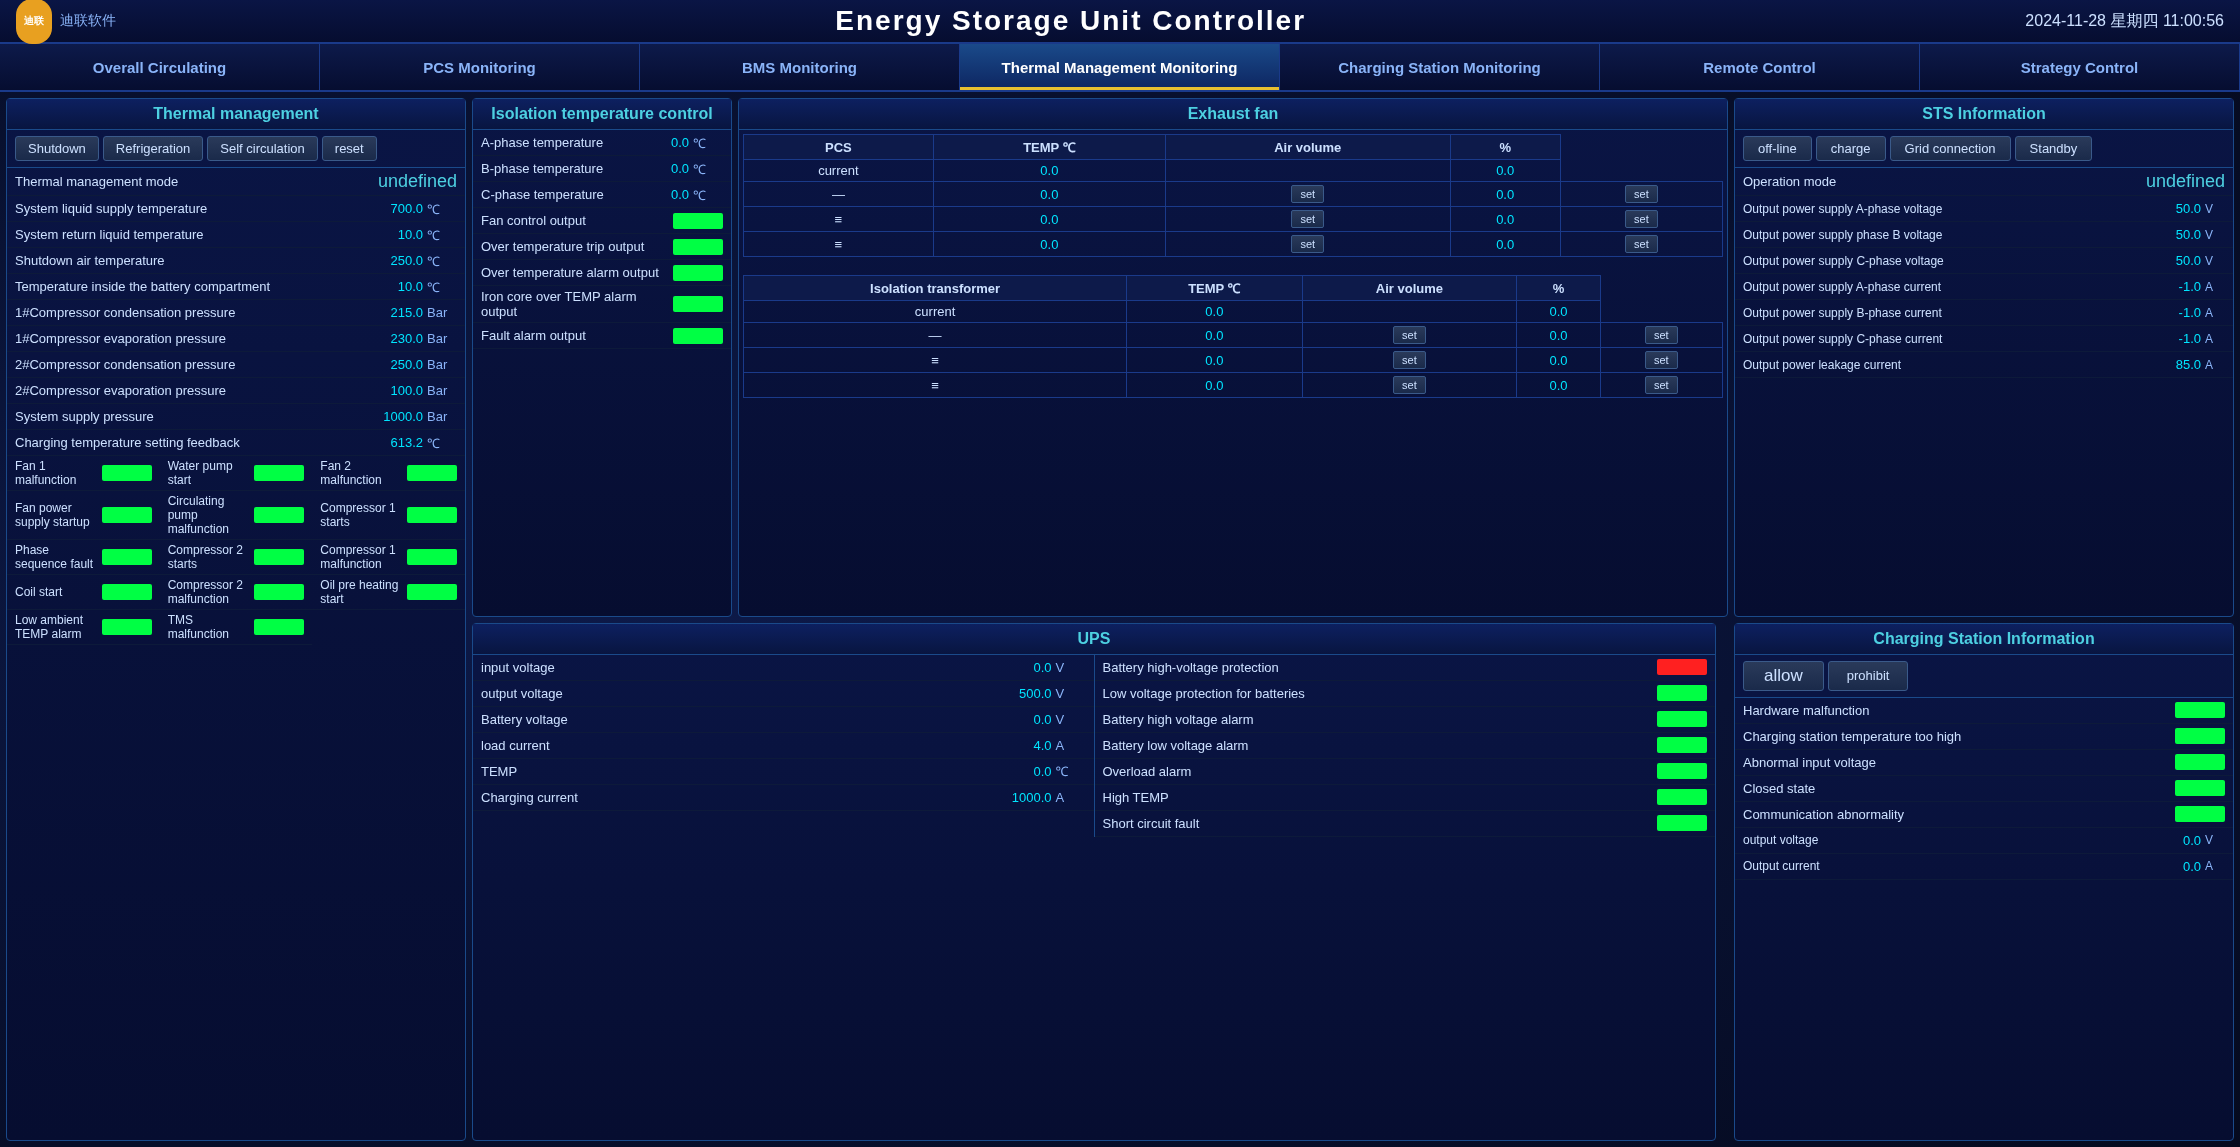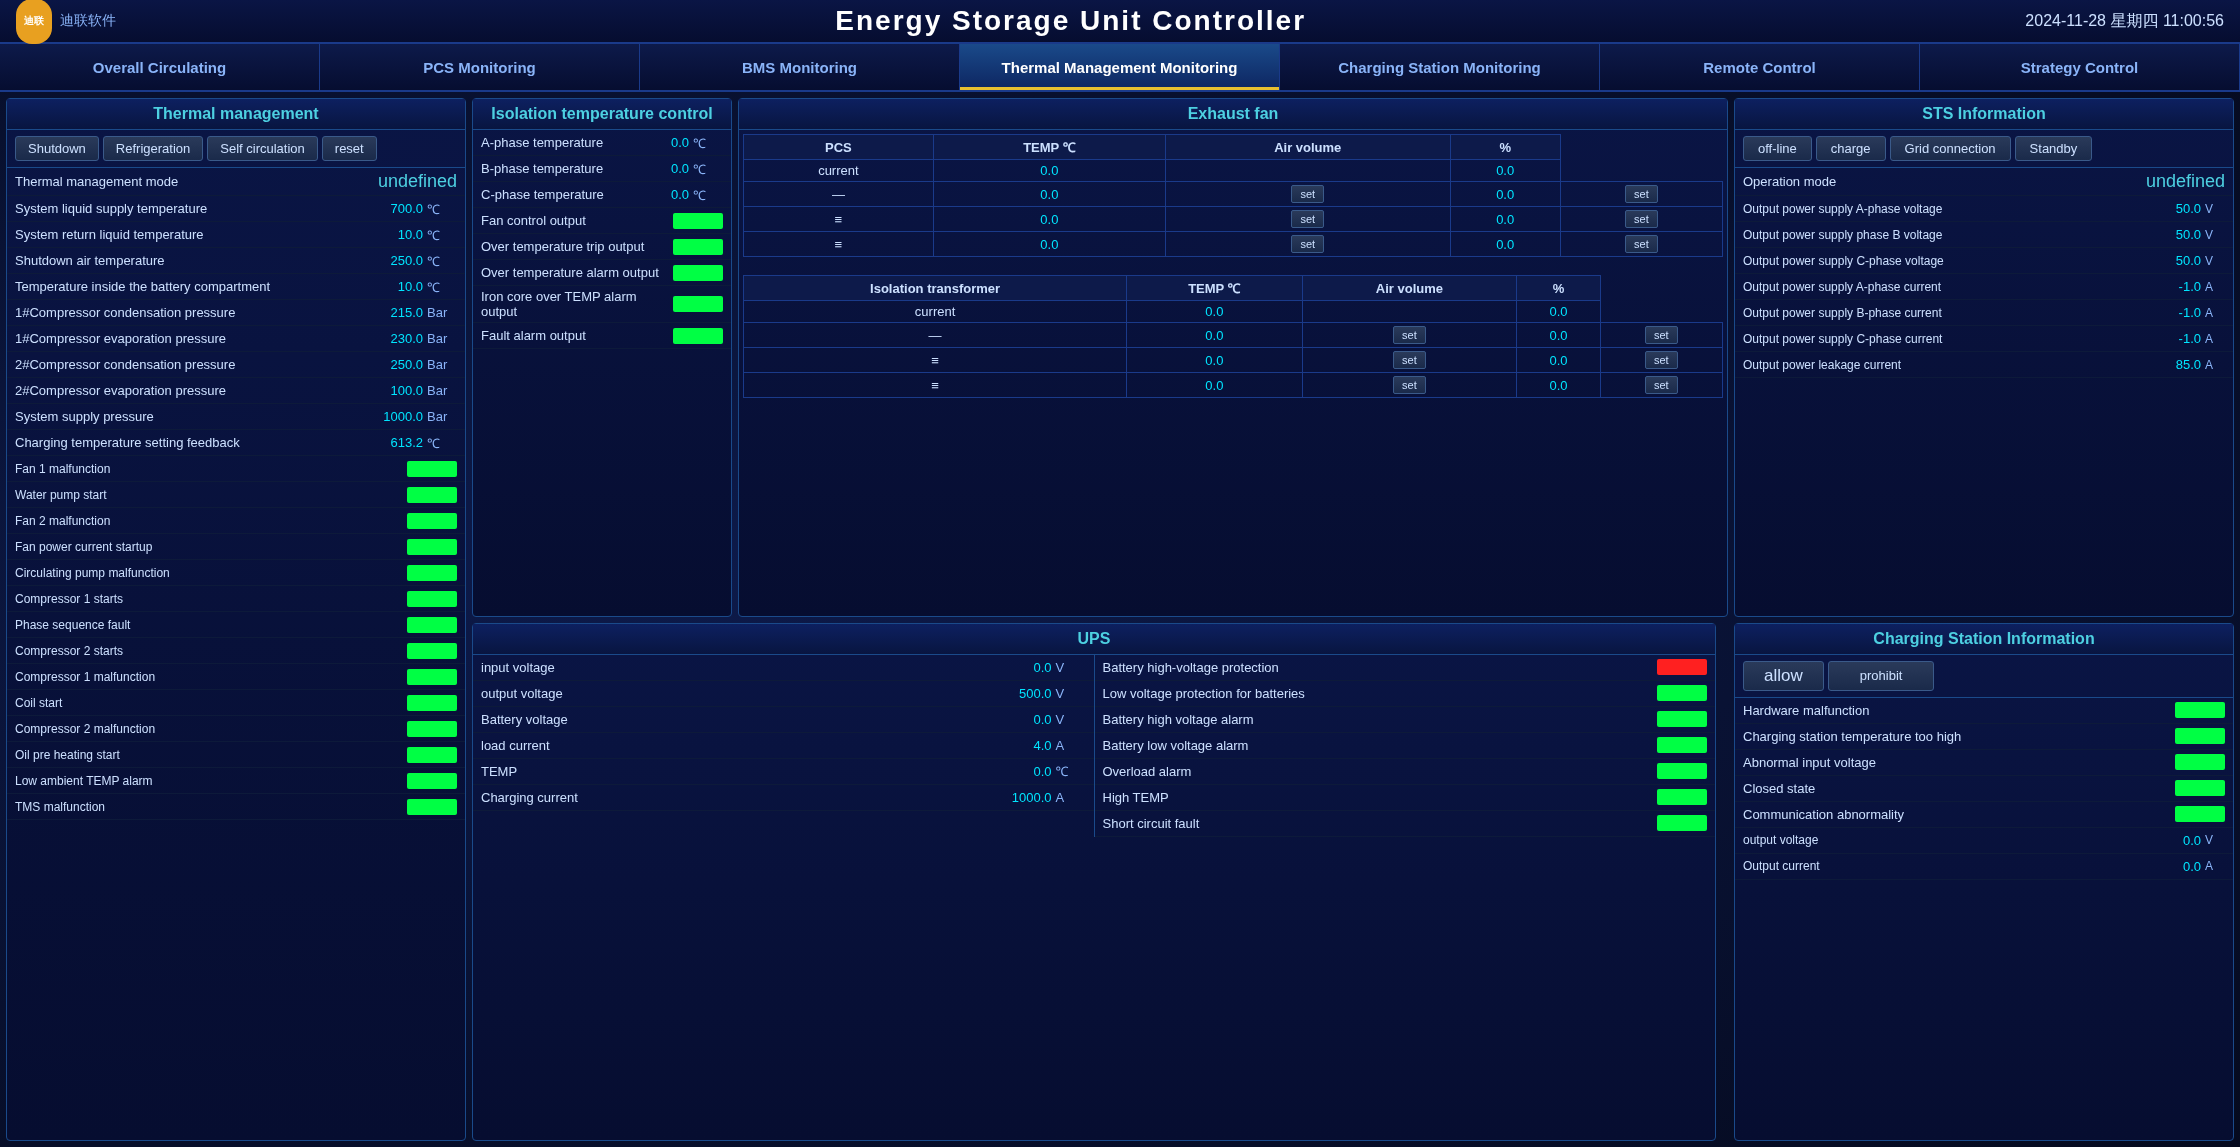--- a/index.html
+++ b/index.html
@@ -137,21 +137,21 @@
     }
     .indicator-red {
       width: 50px; height: 16px;
       background: #ff2020;
       border-radius: 2px;
       display: inline-block;
     }
 
     .fault-grid {
       display: grid;
-      grid-template-columns: 1fr;
+      grid-template-columns: 1fr 1fr 1fr;
       gap: 0;
     }
     .fault-row {
       display: flex;
       align-items: center;
       padding: 3px 8px;
       border-bottom: 1px solid #0d1a3a;
       font-size: 12px;
       min-height: 26px;
     }
@@ -253,21 +253,21 @@
     .btn-allow {
       padding: 4px 20px;
       background: linear-gradient(180deg, #2a3a5a 0%, #1a2a4a 100%);
       border: 1px solid #3a5a8a;
       color: #cce0ff;
       font-size: 17px;
       border-radius: 3px;
       cursor: pointer;
     }
     .btn-prohibit {
-      padding: 4px 31px;
+      padding: 4px 18px;
       background: linear-gradient(180deg, #2a3a5a 0%, #1a2a4a 100%);
       border: 1px solid #3a5a8a;
       color: #cce0ff;
       font-size: 13px;
       border-radius: 3px;
       cursor: pointer;
     }
 
     .output-row {
       display: flex;
@@ -390,21 +390,21 @@
       </div>
       <div class="fault-row">
         <span class="fault-label">Water pump start</span>
         <span class="indicator-green"></span>
       </div>
       <div class="fault-row">
         <span class="fault-label">Fan 2 malfunction</span>
         <span class="indicator-green"></span>
       </div>
       <div class="fault-row">
-        <span class="fault-label">Fan power current startup</span>
+        <span class="fault-label">Fan power supply startup</span>
         <span class="indicator-green"></span>
       </div>
       <div class="fault-row">
         <span class="fault-label">Circulating pump malfunction</span>
         <span class="indicator-green"></span>
       </div>
       <div class="fault-row">
         <span class="fault-label">Compressor 1 starts</span>
         <span class="indicator-green"></span>
       </div>

